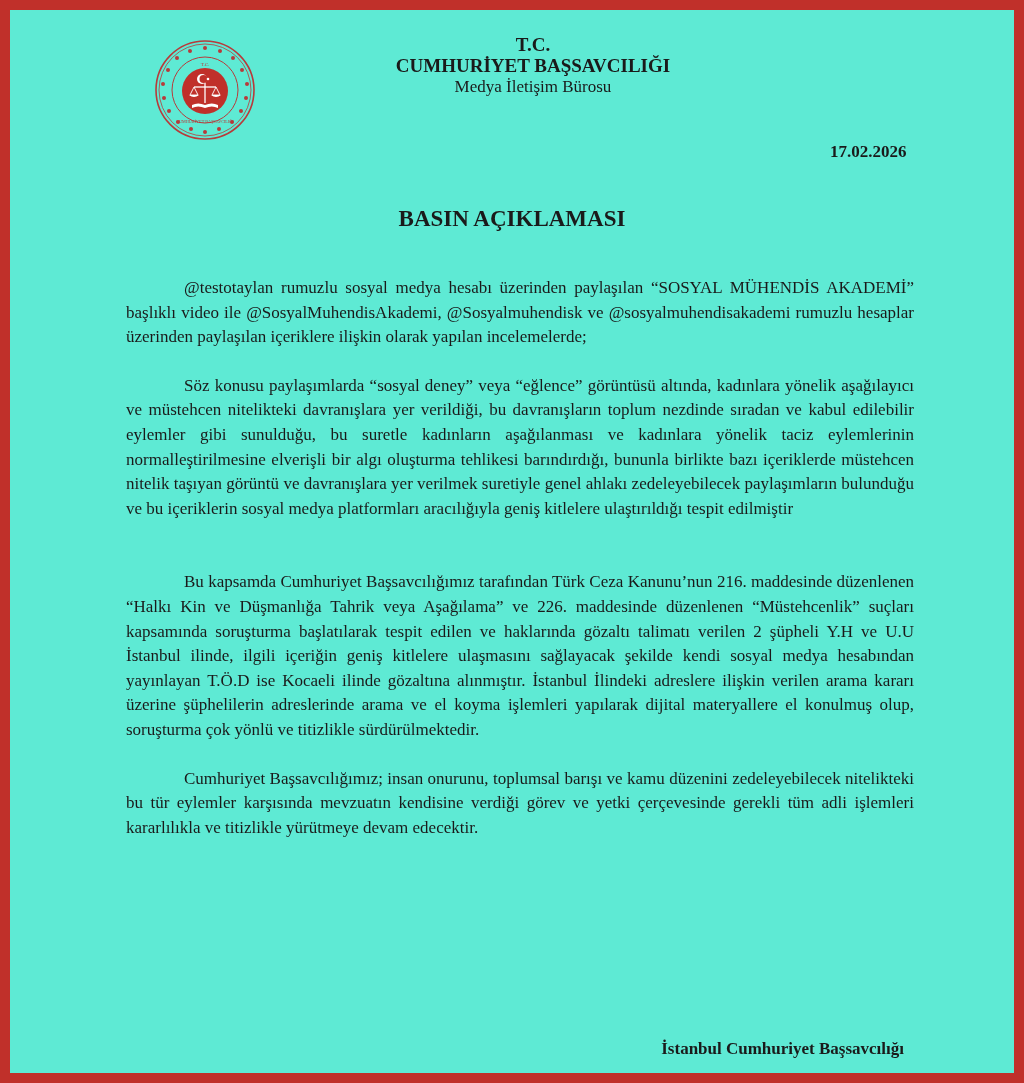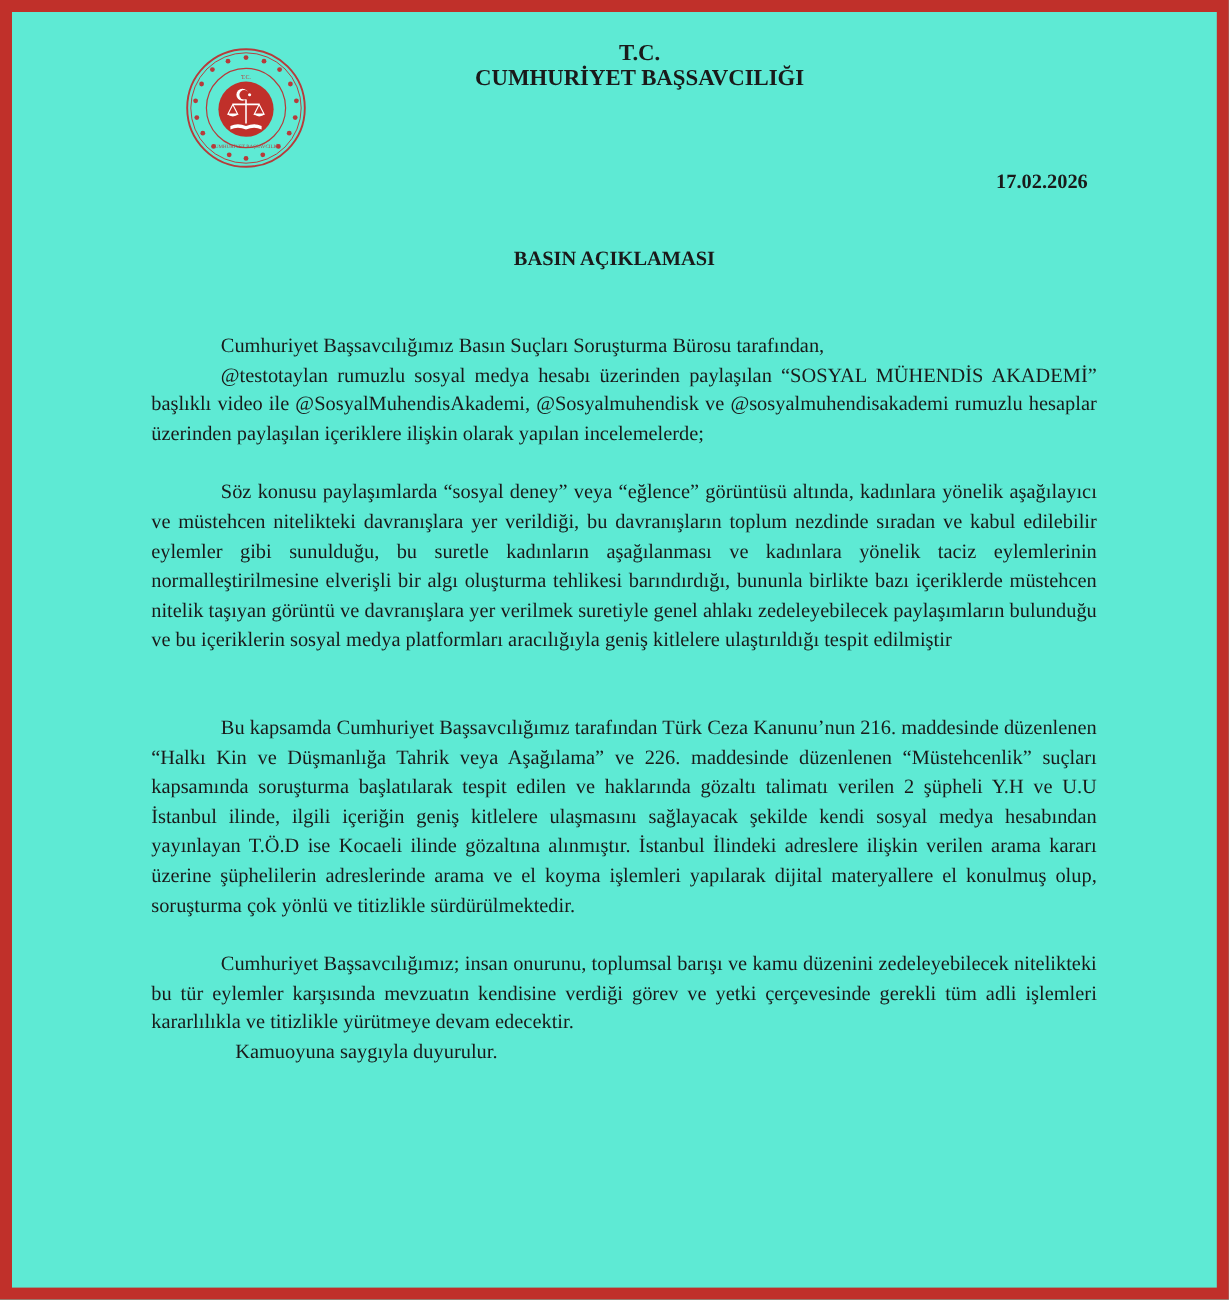--- a/index.html
+++ b/index.html
@@ -33,21 +33,21 @@
     .letterhead .lh-sub { font-size: 17px; }
     .date {
       position: absolute;
       left: 820px; top: 132px;
       font-weight: bold; font-size: 17px;
     }
     .doc-title {
       position: absolute;
       left: 0; width: 1004px; top: 196px;
       text-align: center;
-      font-weight: bold; font-size: 17px;
+      font-weight: bold; font-size: 23px;
     }
     .body {
       position: absolute;
       left: 116px; top: 266px;
       width: 788px;
       font-size: 17px;
       line-height: 24.6px;
       text-align: justify;
     }
     .body p { margin: 0; }
@@ -107,31 +107,31 @@
       <path d="M59 56 Q64 60 69 56" fill="#fff"></path>
 
       <path d="M40 66 Q46 63 53 66 Q60 63 66 66 L66 69 Q60 66 53 69 Q46 66 40 69 Z" fill="#fff"></path>
       <text x="53" y="84" font-size="4.2" text-anchor="middle" fill="#b83a3a" font-family="Liberation Serif, serif">CUMHURİYET BAŞSAVCILIĞI</text>
     </svg>
   </div>
 
   <div class="letterhead">
     <div class="lh-bold">T.C.</div>
     <div class="lh-bold">CUMHURİYET BAŞSAVCILIĞI</div>
+    <div class="lh-sub">Medya İletişim Bürosu</div>
   </div>
 
   <div class="date">17.02.2026</div>
 
   <div class="doc-title">BASIN AÇIKLAMASI</div>
 
   <div class="body">
-    <p class="indent">Cumhuriyet Başsavcılığımız Basın Suçları Soruşturma Bürosu tarafından,</p>
     <p class="indent">@testotaylan rumuzlu sosyal medya hesabı üzerinden paylaşılan “SOSYAL MÜHENDİS AKADEMİ” başlıklı video ile @SosyalMuhendisAkademi, @Sosyalmuhendisk ve @sosyalmuhendisakademi rumuzlu hesaplar üzerinden paylaşılan içeriklere ilişkin olarak yapılan incelemelerde;</p>
     <div class="gap1"></div>
     <p class="indent">Söz konusu paylaşımlarda  “sosyal deney” veya “eğlence” görüntüsü altında, kadınlara yönelik aşağılayıcı ve müstehcen nitelikteki davranışlara yer verildiği, bu davranışların toplum nezdinde sıradan ve kabul edilebilir eylemler gibi sunulduğu, bu suretle kadınların aşağılanması ve kadınlara yönelik taciz eylemlerinin normalleştirilmesine elverişli bir algı oluşturma tehlikesi barındırdığı, bununla birlikte bazı içeriklerde müstehcen nitelik taşıyan görüntü ve davranışlara yer verilmek suretiyle genel ahlakı zedeleyebilecek paylaşımların bulunduğu ve bu içeriklerin sosyal medya platformları aracılığıyla geniş kitlelere ulaştırıldığı tespit edilmiştir</p>
     <div class="gap2"></div>
     <p class="indent">Bu kapsamda Cumhuriyet Başsavcılığımız tarafından Türk Ceza Kanunu’nun 216. maddesinde düzenlenen “Halkı Kin ve Düşmanlığa Tahrik veya Aşağılama” ve 226. maddesinde düzenlenen “Müstehcenlik” suçları kapsamında soruşturma başlatılarak tespit edilen ve haklarında gözaltı talimatı verilen 2 şüpheli  Y.H ve U.U İstanbul ilinde, ilgili içeriğin geniş kitlelere ulaşmasını sağlayacak şekilde kendi sosyal medya hesabından yayınlayan T.Ö.D ise Kocaeli ilinde gözaltına alınmıştır. İstanbul İlindeki adreslere ilişkin verilen arama kararı üzerine şüphelilerin adreslerinde arama ve el koyma işlemleri yapılarak dijital materyallere el konulmuş olup, soruşturma çok yönlü ve titizlikle sürdürülmektedir.</p>
     <div class="gap1"></div>
     <p class="indent">Cumhuriyet Başsavcılığımız; insan onurunu, toplumsal barışı ve kamu düzenini zedeleyebilecek nitelikteki bu tür eylemler karşısında mevzuatın kendisine verdiği görev ve yetki çerçevesinde gerekli tüm adli işlemleri kararlılıkla ve titizlikle yürütmeye devam edecektir.</p>
-    <p class="closing">Kamuoyuna saygıyla duyurulur.</p>
   </div>
 
+  <div class="signature">İstanbul Cumhuriyet Başsavcılığı</div>
 </div>
 
 </body></html>

